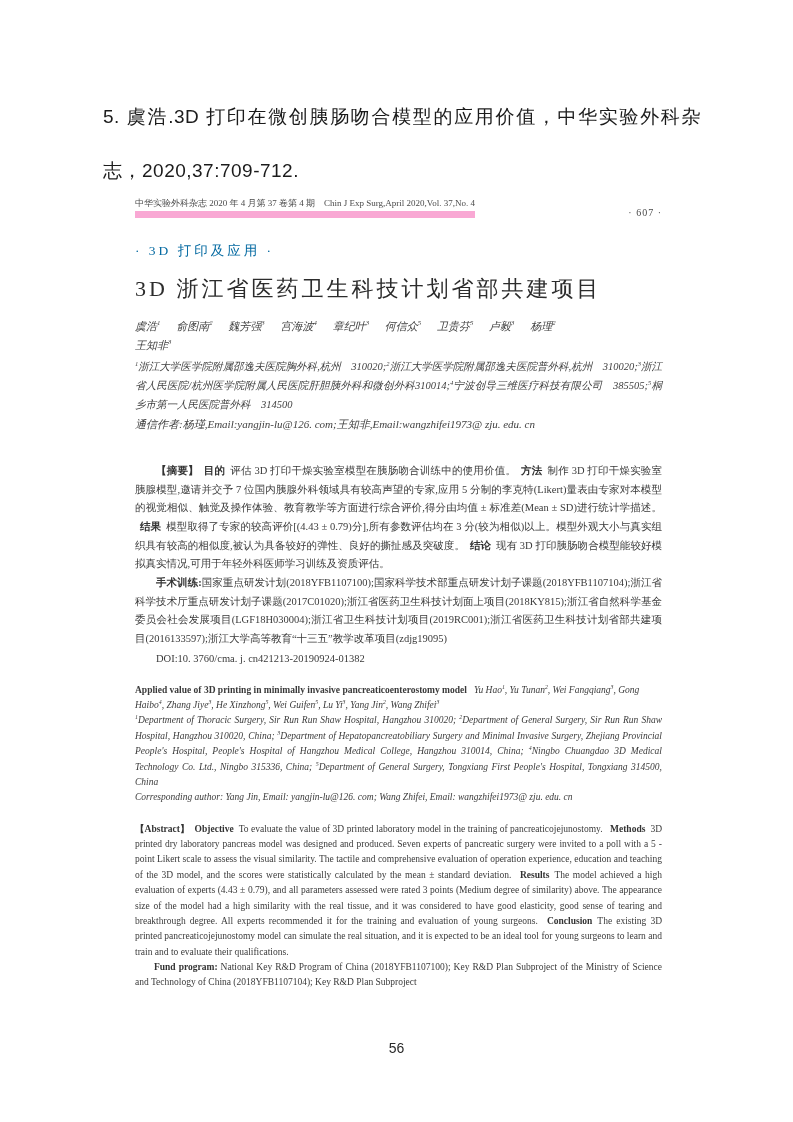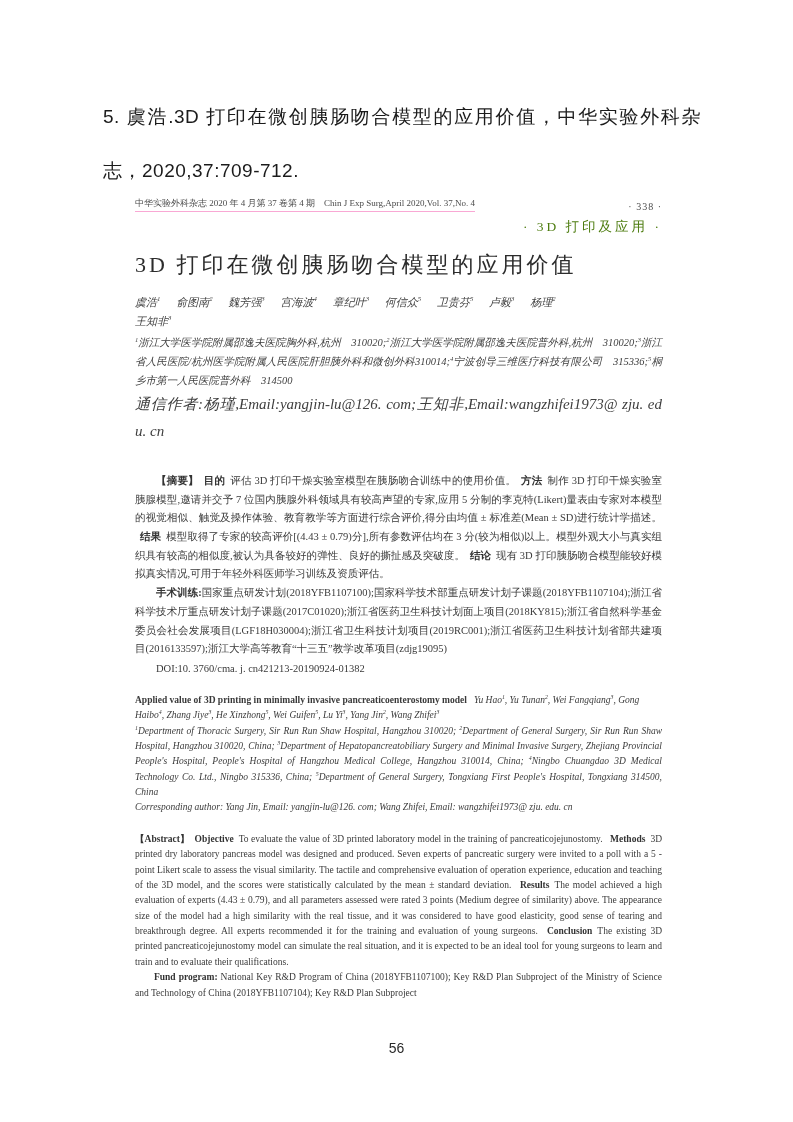--- a/index.html
+++ b/index.html
@@ -12,34 +12,34 @@
   .citation { position:absolute; left:103px; top:90px; width:598px;
               font-family:"Liberation Sans", sans-serif; font-size:19px; line-height:54px;
               color:#1b1b1b; text-align:justify; letter-spacing:0.5px; }
 
   
   .scan { position:absolute; left:135px; top:197px; width:527px; color:#3a3a3a;
           font-size:10.5px; font-family:"Liberation Serif", serif; }
 
   .scan-header { display:flex; justify-content:space-between; align-items:flex-end;
                  font-size:9px; color:#4a4a4a; }
-  .scan-header .journal-line { border-bottom:1px solid #f9a8d4; padding-bottom:1px; }
+  .scan-header .journal-line { border-bottom:7px solid #f9a8d4; padding-bottom:1px; }
   .scan-header .folio { font-size:10px; letter-spacing:1px; }
 
-  .column-label { text-align:right; font-size:13.5px; letter-spacing:3px; margin-top:6px; color:#4d7c0f; }
+  .column-label { font-size:13.5px; letter-spacing:3px; margin-top:24px; color:#0369a1; }
 
   .title-zh { font-size:22px; letter-spacing:3px; margin-top:14px; color:#2c2c2c; font-weight:500; }
 
   .authors-zh { margin-top:13px; width:470px; font-style:italic; font-size:11px; line-height:1.7; color:#3e3e3e; }
   .authors-zh .au { margin-right:13px; white-space:nowrap; }
   sup { font-size:0.62em; vertical-align:super; line-height:0; }
 
   .affil-zh { margin-top:4px; font-style:italic; font-size:10.5px; line-height:1.8;
               text-align:justify; color:#3e3e3e; }
-  .corresponding-zh { font-style:italic; font-size:15px; line-height:1.8;
+  .corresponding-zh { font-style:italic; font-size:11px; line-height:1.8;
                       text-align:justify; color:#3e3e3e; word-break:break-all; }
 
   .abstract-zh { margin-top:15px; text-align:justify; line-height:1.78; color:#3a3a3a; }
   .abstract-zh .para { text-indent:2em;margin-top:27px; }
   .bold-label { font-weight:bold; color:#333; }
   .sec-label { font-weight:bold; padding:0 5px; color:#333; }
   .sec-label:first-of-type { padding-left:8px; }
 
   .keywords-zh { text-indent:2em; line-height:1.78; margin-top:1px; }
   .keywords-zh .kw-text { padding-left:7px; }
@@ -65,42 +65,42 @@
 <body>
 
 <div class="page">
 
   <p class="citation">5. 虞浩.3D 打印在微创胰肠吻合模型的应用价值，中华实验外科杂志，2020,37:709-712.</p>
 
   <div class="scan">
 
     <div class="scan-header">
       <span class="journal-line">中华实验外科杂志 2020 年 4 月第 37 卷第 4 期　Chin J Exp Surg,April 2020,Vol. 37,No. 4</span>
-      <span class="folio">· 338 ·</span>
+      <span class="folio">· 607 ·</span>
     </div>
 
     <div class="column-label">· 3D 打印及应用 ·</div>
 
-    <h1 class="title-zh">3D 打印在微创胰肠吻合模型的应用价值</h1>
+    <h1 class="title-zh">3D 浙江省医药卫生科技计划省部共建项目</h1>
 
     <p class="authors-zh">
       <span class="au"><span>虞浩</span><sup>1</sup></span>
       <span class="au"><span>俞图南</span><sup>2</sup></span>
       <span class="au"><span>魏芳强</span><sup>3</sup></span>
       <span class="au"><span>宫海波</span><sup>4</sup></span>
       <span class="au"><span>章纪叶</span><sup>3</sup></span>
       <span class="au"><span>何信众</span><sup>5</sup></span>
       <span class="au"><span>卫贵芬</span><sup>5</sup></span>
       <span class="au"><span>卢毅</span><sup>3</sup></span>
       <span class="au"><span>杨理</span><sup>2</sup></span>
       <span class="au"><span>王知非</span><sup>3</sup></span>
     </p>
 
     <p class="affil-zh">
-      <span><sup>1</sup><span>浙江大学医学院附属邵逸夫医院胸外科,杭州　310020;</span></span><span><sup>2</sup><span>浙江大学医学院附属邵逸夫医院普外科,杭州　310020;</span></span><span><sup>3</sup><span>浙江省人民医院/杭州医学院附属人民医院肝胆胰外科和微创外科310014;</span></span><span><sup>4</sup><span>宁波创导三维医疗科技有限公司　315336;</span></span><span><sup>5</sup><span>桐乡市第一人民医院普外科　314500</span></span>
+      <span><sup>1</sup><span>浙江大学医学院附属邵逸夫医院胸外科,杭州　310020;</span></span><span><sup>2</sup><span>浙江大学医学院附属邵逸夫医院普外科,杭州　310020;</span></span><span><sup>3</sup><span>浙江省人民医院/杭州医学院附属人民医院肝胆胰外科和微创外科310014;</span></span><span><sup>4</sup><span>宁波创导三维医疗科技有限公司　385505;</span></span><span><sup>5</sup><span>桐乡市第一人民医院普外科　314500</span></span>
     </p>
 
     <p class="corresponding-zh">通信作者:杨瑾,Email:yangjin-lu@126. com;王知非,Email:wangzhifei1973@ zju. edu. cn</p>
 
     <div class="abstract-zh">
       <p class="para">
         <b class="bold-label">【摘要】</b><b class="sec-label">目的</b><span>评估 3D 打印干燥实验室模型在胰肠吻合训练中的使用价值。</span><b class="sec-label">方法</b><span>制作 3D 打印干燥实验室胰腺模型,邀请并交予 7 位国内胰腺外科领域具有较高声望的专家,应用 5 分制的李克特(Likert)量表由专家对本模型的视觉相似、触觉及操作体验、教育教学等方面进行综合评价,得分由均值 ± 标准差(Mean ± SD)进行统计学描述。</span><b class="sec-label">结果</b><span>模型取得了专家的较高评价[(4.43 ± 0.79)分],所有参数评估均在 3 分(较为相似)以上。模型外观大小与真实组织具有较高的相似度,被认为具备较好的弹性、良好的撕扯感及突破度。</span><b class="sec-label">结论</b><span>现有 3D 打印胰肠吻合模型能较好模拟真实情况,可用于年轻外科医师学习训练及资质评估。</span>
       </p>
       <p class="fund-zh">
         <b class="bold-label">手术训练:</b><span>国家重点研发计划(2018YFB1107100);国家科学技术部重点研发计划子课题(2018YFB1107104);浙江省科学技术厅重点研发计划子课题(2017C01020);浙江省医药卫生科技计划面上项目(2018KY815);浙江省自然科学基金委员会社会发展项目(LGF18H030004);浙江省卫生科技计划项目(2019RC001);浙江省医药卫生科技计划省部共建项目(2016133597);浙江大学高等教育“十三五”教学改革项目(zdjg19095)</span>

